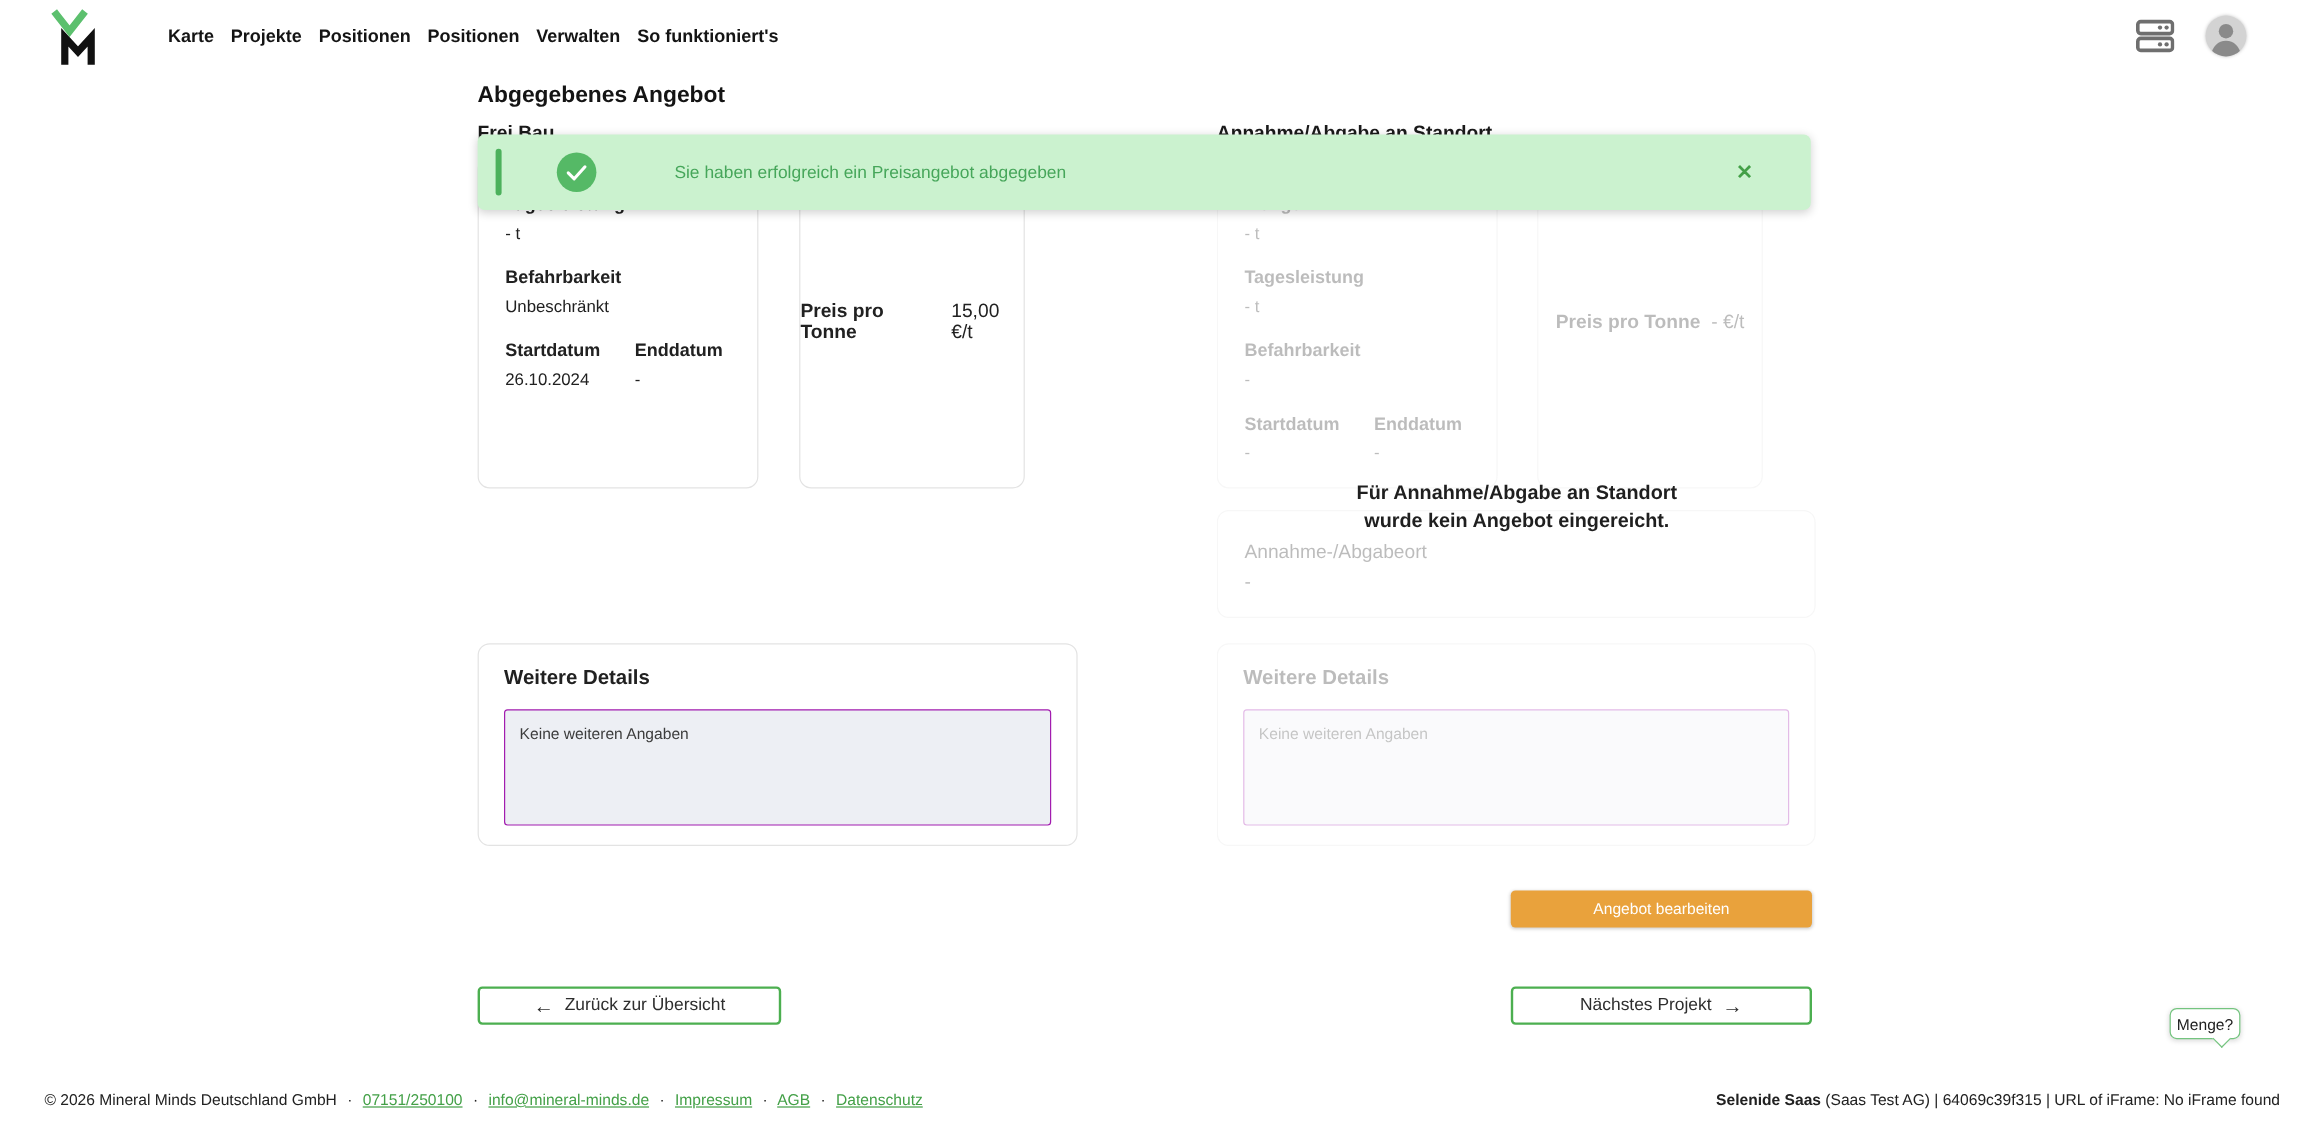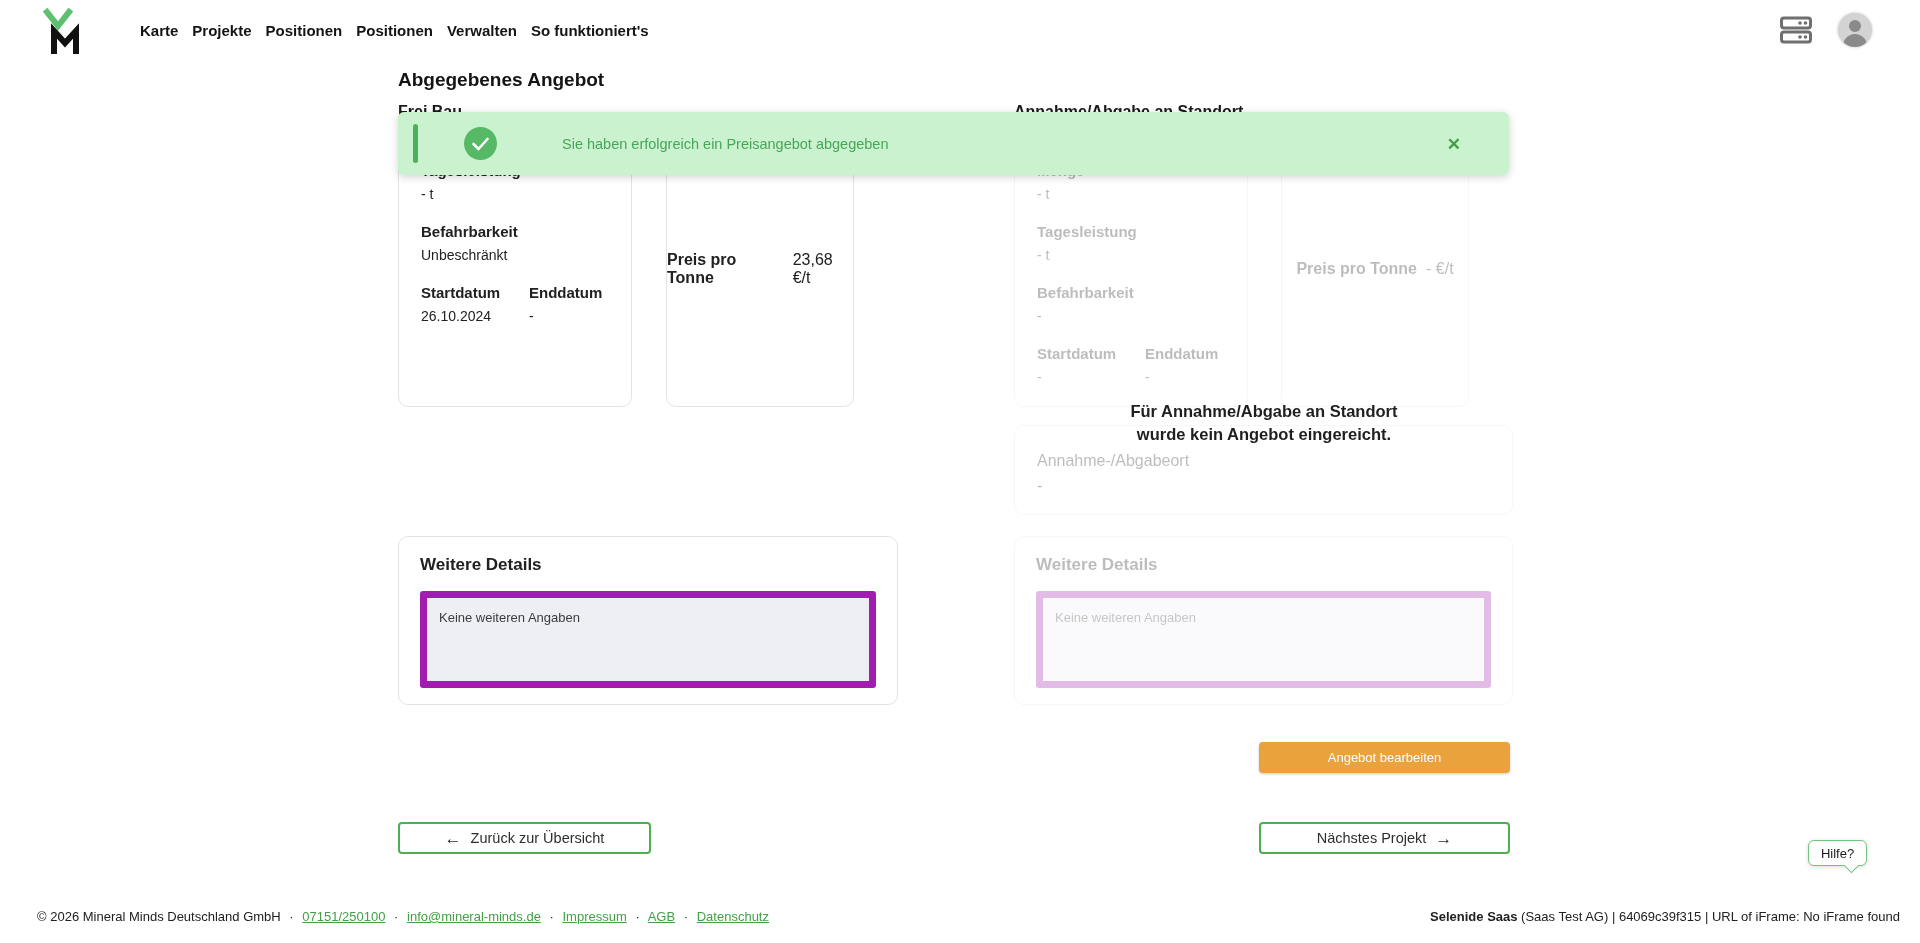--- a/index.html
+++ b/index.html
@@ -49,21 +49,21 @@
   .price-card { width:188px; height:276px; display:flex; flex-direction:row; align-items:center; justify-content:center; gap:9px; }
   .price-label { font-size:16px; font-weight:700; color:#212121; }
   .price-value { font-size:16px; color:#212121; }
 
   .dimmed { opacity:0.3; }
 
   .ort-card { width:499px; height:90px; padding:26px 22px 0; }
 
   .details-card { width:500px; height:169px; padding:18px 21px; }
   .details-title { font-size:17px; font-weight:700; color:#212121; }
-  .details-box { margin-top:16px; width:100%; height:97px; background:#edeff4; border:7px solid #a21caf; border-radius:3px; padding:12px; font-size:13px; color:#3c3c3c; }
+  .details-box { margin-top:16px; width:100%; height:97px; background:#edeff4; border:1px solid #a21caf; border-radius:3px; padding:12px; font-size:13px; color:#3c3c3c; }
 
   .overlay-msg { position:absolute; left:1014px; top:400px; width:500px; text-align:center; z-index:6;
     font-size:16.5px; font-weight:700; color:#1f1f1f; line-height:23px; }
 
   
   .btn-orange { position:absolute; left:1259px; top:742px; width:251px; height:31px;
     background:#e9a23c; color:#fff; border:none; border-radius:4px; font-size:13px; font-family:inherit;
     cursor:pointer; box-shadow:0 1px 3px rgba(0,0,0,.2); z-index:7; }
   .btn-outline { position:absolute; top:822px; height:32px; background:#fff; border:2px solid #4caf50; border-radius:4px;
     display:flex; align-items:center; justify-content:center; gap:9px; font-size:14.5px; color:#2e2e2e;
@@ -142,21 +142,21 @@
       </div>
       <div>
         <div class="flabel">Enddatum</div>
         <div class="fvalue">-</div>
       </div>
     </div>
   </div>
 
   <div class="card price-card" style="left:666px; top:131px;">
     <div class="price-label">Preis pro Tonne</div>
-    <div class="price-value">23,68 €/t</div>
+    <div class="price-value">15,00 €/t</div>
   </div>
 
   <div class="card details-card" style="left:398px; top:536px;">
     <div class="details-title">Weitere Details</div>
     <div class="details-box">Keine weiteren Angaben</div>
   </div>
 
   <div class="dimmed">
     <div class="card fields-card" style="left:1014px; top:131px;">
       <div class="field">
@@ -220,21 +220,21 @@
   <button class="btn-outline btn-back">
     <span class="btn-arrow">←</span>
     <span>Zurück zur Übersicht</span>
   </button>
   <button class="btn-outline btn-next">
     <span>Nächstes Projekt</span>
     <span class="btn-arrow">→</span>
   </button>
 
   <div class="help-bubble">
-    <span>Hilfe?</span>
+    <span>Menge?</span>
     <div class="help-tail"></div>
   </div>
 
   <footer class="footer">
     <div class="footer-left">
       <span>© 2026 Mineral Minds Deutschland GmbH</span>
       <span class="fsep">·</span>
       <span class="flink">07151/250100</span>
       <span class="fsep">·</span>
       <span class="flink">info@mineral-minds.de</span>

